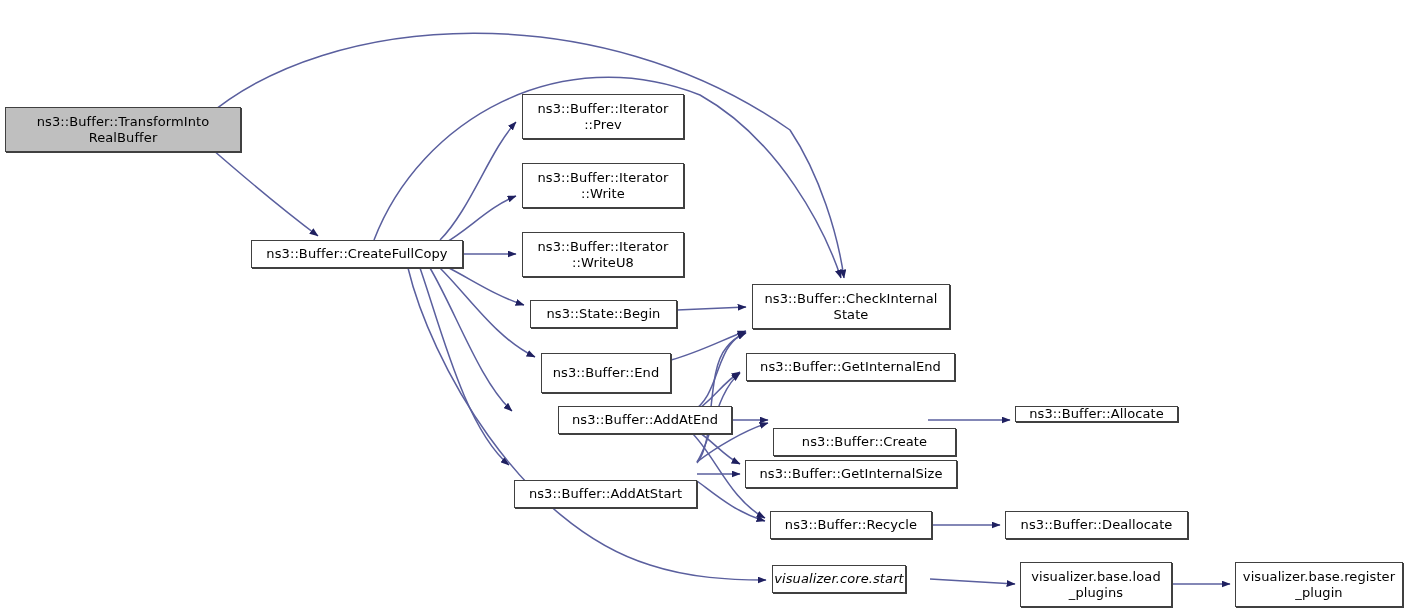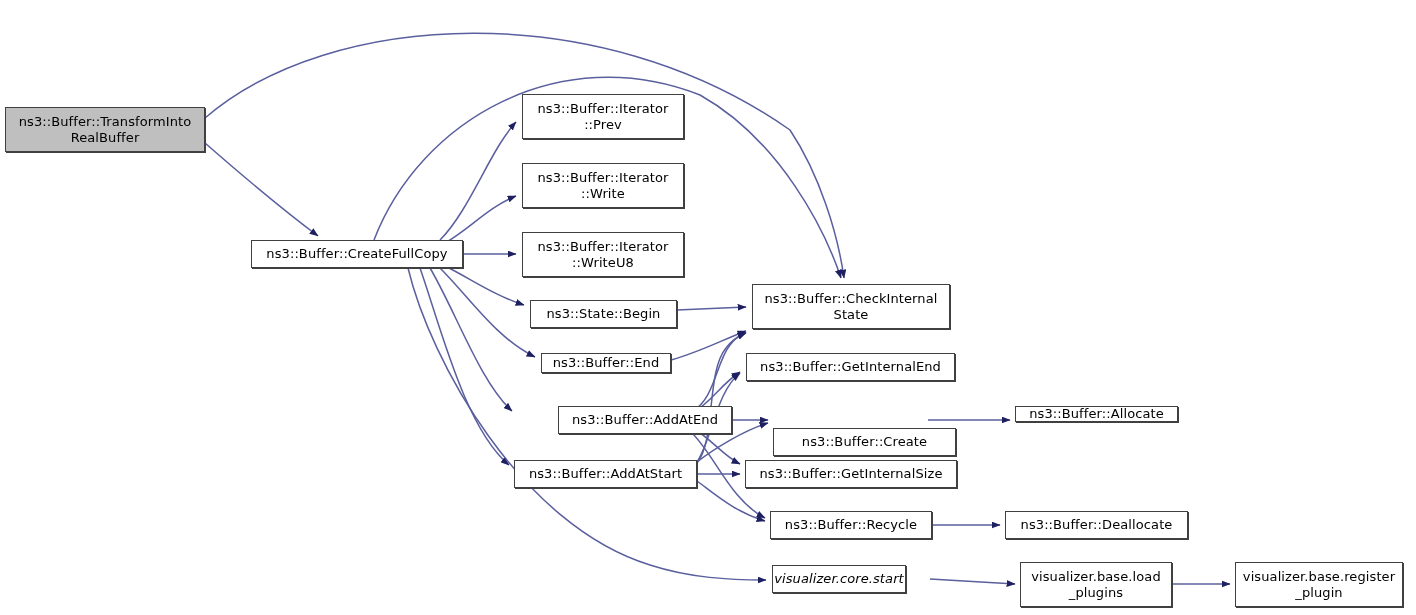--- a/index.html
+++ b/index.html
@@ -60,33 +60,33 @@
       <path d="M 697,463 C 716,440 706,372 726,348 C 732,340 741,335 746,333" fill="none" stroke="#5a5f9e" stroke-width="1.5" marker-end="url(#arrowhead)"></path>
       <path d="M 697,462 C 712,440 716,392 740,373" fill="none" stroke="#5a5f9e" stroke-width="1.5" marker-end="url(#arrowhead)"></path>
       <path d="M 697,462 C 715,448 745,430 768,423" fill="none" stroke="#5a5f9e" stroke-width="1.5" marker-end="url(#arrowhead)"></path>
       <path d="M 697,474 L 740,474" fill="none" stroke="#5a5f9e" stroke-width="1.5" marker-end="url(#arrowhead)"></path>
       <path d="M 697,481 C 716,495 735,512 765,521" fill="none" stroke="#5a5f9e" stroke-width="1.5" marker-end="url(#arrowhead)"></path>
       <path d="M 928,420 L 1010,420" fill="none" stroke="#5a5f9e" stroke-width="1.5" marker-end="url(#arrowhead)"></path>
       <path d="M 932,525 L 1000,525" fill="none" stroke="#5a5f9e" stroke-width="1.5" marker-end="url(#arrowhead)"></path>
       <path d="M 930,579 L 1015,584" fill="none" stroke="#5a5f9e" stroke-width="1.5" marker-end="url(#arrowhead)"></path>
       <path d="M 1172,584 L 1230,584" fill="none" stroke="#5a5f9e" stroke-width="1.5" marker-end="url(#arrowhead)"></path>
     </svg>
-<div class="node highlight" style="left: 5px; top: 107px; width: 200px; height: 45px;">ns3::Buffer::TransformInto
+<div class="node highlight" style="left: 5px; top: 107px; width: 236px; height: 45px;">ns3::Buffer::TransformInto
 RealBuffer</div>
     <div class="node" style="left: 251px; top: 240px; width: 212px; height: 28px;">ns3::Buffer::CreateFullCopy</div>
     <div class="node" style="left: 522px; top: 94px; width: 162px; height: 45px;">ns3::Buffer::Iterator
 ::Prev</div>
     <div class="node" style="left: 522px; top: 163px; width: 162px; height: 45px;">ns3::Buffer::Iterator
 ::Write</div>
     <div class="node" style="left: 522px; top: 232px; width: 162px; height: 45px;">ns3::Buffer::Iterator
 ::WriteU8</div>
     <div class="node" style="left: 530px; top: 300px; width: 147px; height: 28px;">ns3::State::Begin</div>
-    <div class="node" style="left: 541px; top: 353px; width: 130px; height: 20px;">ns3::Buffer::End</div>
+    <div class="node" style="left: 541px; top: 353px; width: 130px; height: 40px;">ns3::Buffer::End</div>
     <div class="node" style="left: 517px; top: 406px; width: 174px; height: 28px; margin-left: 41px;">ns3::Buffer::AddAtEnd</div>
-    <div class="node" style="left: 514px; top: 460px; width: 183px; height: 28px;">ns3::Buffer::AddAtStart</div>
+    <div class="node" style="left: 514px; top: 480px; width: 183px; height: 28px;">ns3::Buffer::AddAtStart</div>
     <div class="node" style="left: 752px; top: 284px; width: 198px; height: 45px;">ns3::Buffer::CheckInternal
 State</div>
     <div class="node" style="left: 746px; top: 353px; width: 209px; height: 28px;">ns3::Buffer::GetInternalEnd</div>
     <div class="node" style="left: 773px; top: 428px; width: 183px; height: 28px;">ns3::Buffer::Create</div>
     <div class="node" style="left: 745px; top: 460px; width: 212px; height: 28px;">ns3::Buffer::GetInternalSize</div>
     <div class="node" style="left: 770px; top: 511px; width: 162px; height: 28px;">ns3::Buffer::Recycle</div>
     <div class="node" style="left: 772px; top: 565px; width: 134px; height: 28px; font-style: italic;">visualizer.core.start</div>
     <div class="node" style="left: 1015px; top: 406px; width: 163px; height: 16px;">ns3::Buffer::Allocate</div>
     <div class="node" style="left: 1005px; top: 511px; width: 183px; height: 28px;">ns3::Buffer::Deallocate</div>
     <div class="node" style="left: 1235px; top: 562px; width: 168px; height: 45px;">visualizer.base.register

